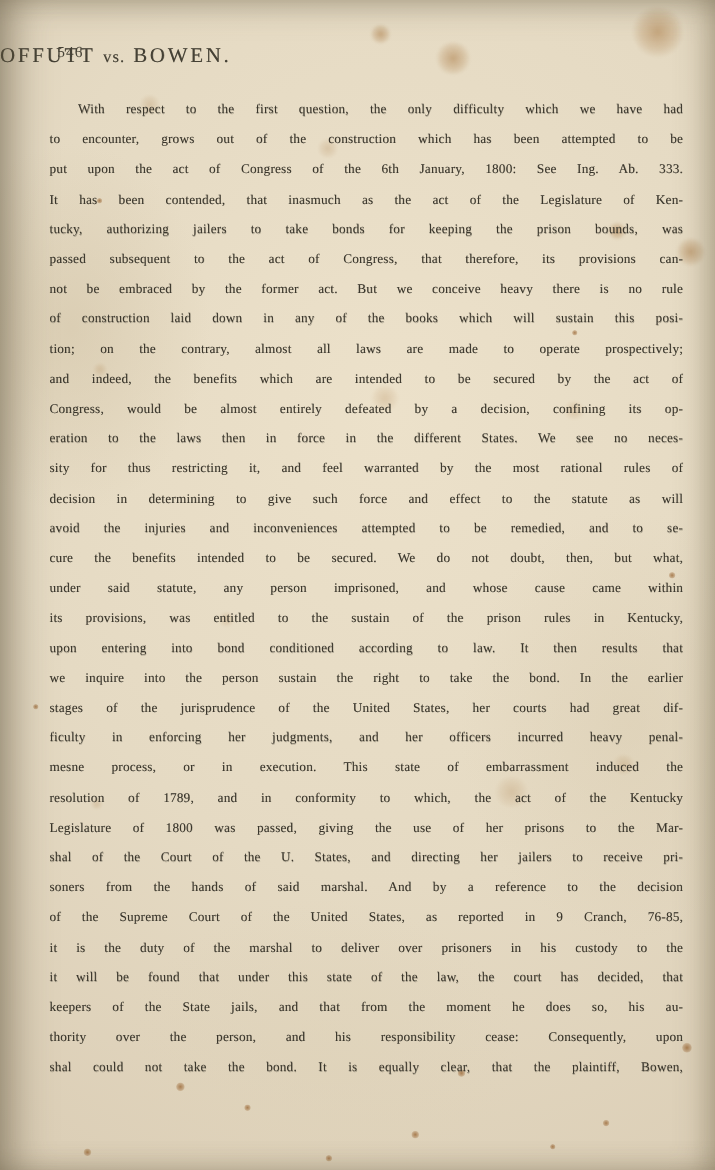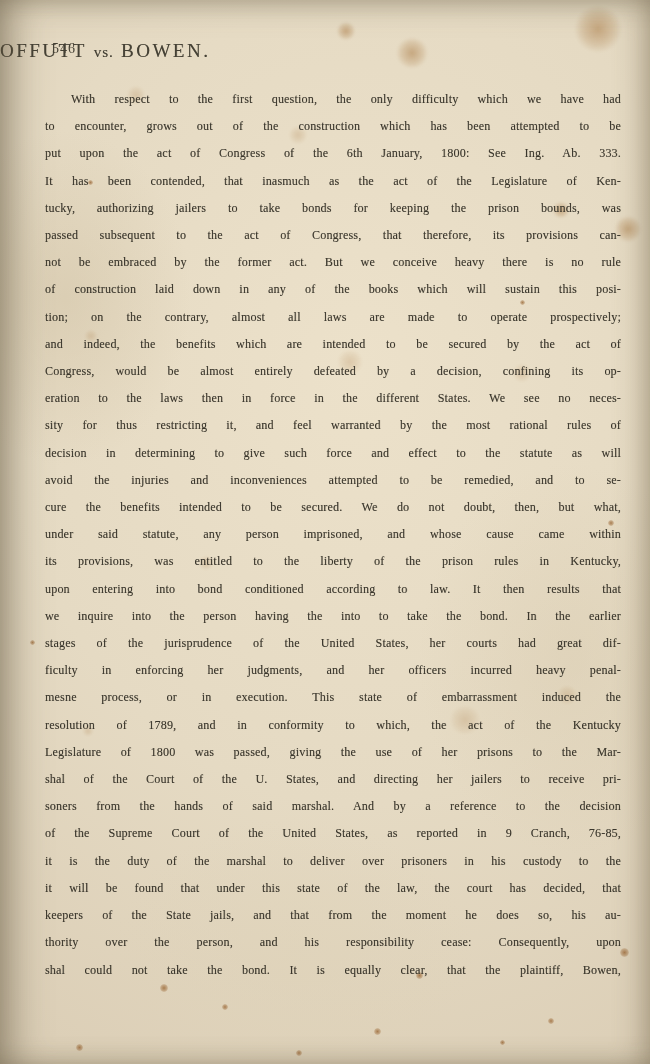--- a/index.html
+++ b/index.html
@@ -125,23 +125,23 @@
         <div class="line">of construction laid down in any of the books which will sustain this posi-</div>
         <div class="line">tion; on the contrary, almost all laws are made to operate prospectively;</div>
         <div class="line">and indeed, the benefits which are intended to be secured by the act of</div>
         <div class="line">Congress, would be almost entirely defeated by a decision, confining its op-</div>
         <div class="line">eration to the laws then in force in the different States.  We see no neces-</div>
         <div class="line">sity for thus restricting it, and feel warranted by the most rational rules of</div>
         <div class="line">decision in determining to give such force and effect to the statute as will</div>
         <div class="line">avoid the injuries and inconveniences attempted to be remedied, and to se-</div>
         <div class="line">cure the benefits intended to be secured.  We do not doubt, then, but what,</div>
         <div class="line">under said statute, any person imprisoned, and whose cause came within</div>
-        <div class="line">its provisions, was entitled to the liberty of the prison rules in Kentucky,</div>
+        <div class="line">its provisions, was entitled to the sustain of the prison rules in Kentucky,</div>
         <div class="line">upon entering into bond conditioned according to law.  It then results that</div>
-        <div class="line">we inquire into the person having the into to take the bond.  In the earlier</div>
+        <div class="line">we inquire into the person sustain the right to take the bond.  In the earlier</div>
         <div class="line">stages of the jurisprudence of the United States, her courts had great dif-</div>
         <div class="line">ficulty in enforcing her judgments, and her officers incurred heavy penal-</div>
         <div class="line">mesne process, or in execution.  This state of embarrassment induced the</div>
         <div class="line">resolution of 1789, and in conformity to which, the act of the Kentucky</div>
         <div class="line">Legislature of 1800 was passed, giving the use of her prisons to the Mar-</div>
         <div class="line">shal of the Court of the U. States, and directing her jailers to receive pri-</div>
         <div class="line">soners from the hands of said marshal.  And by a reference to the decision</div>
         <div class="line">of the Supreme Court of the United States, as reported in 9 Cranch, 76-85,</div>
         <div class="line">it is the duty of the marshal to deliver over prisoners in his custody to the</div>
         <div class="line">it will be found that under this state of the law, the court has decided, that</div>

